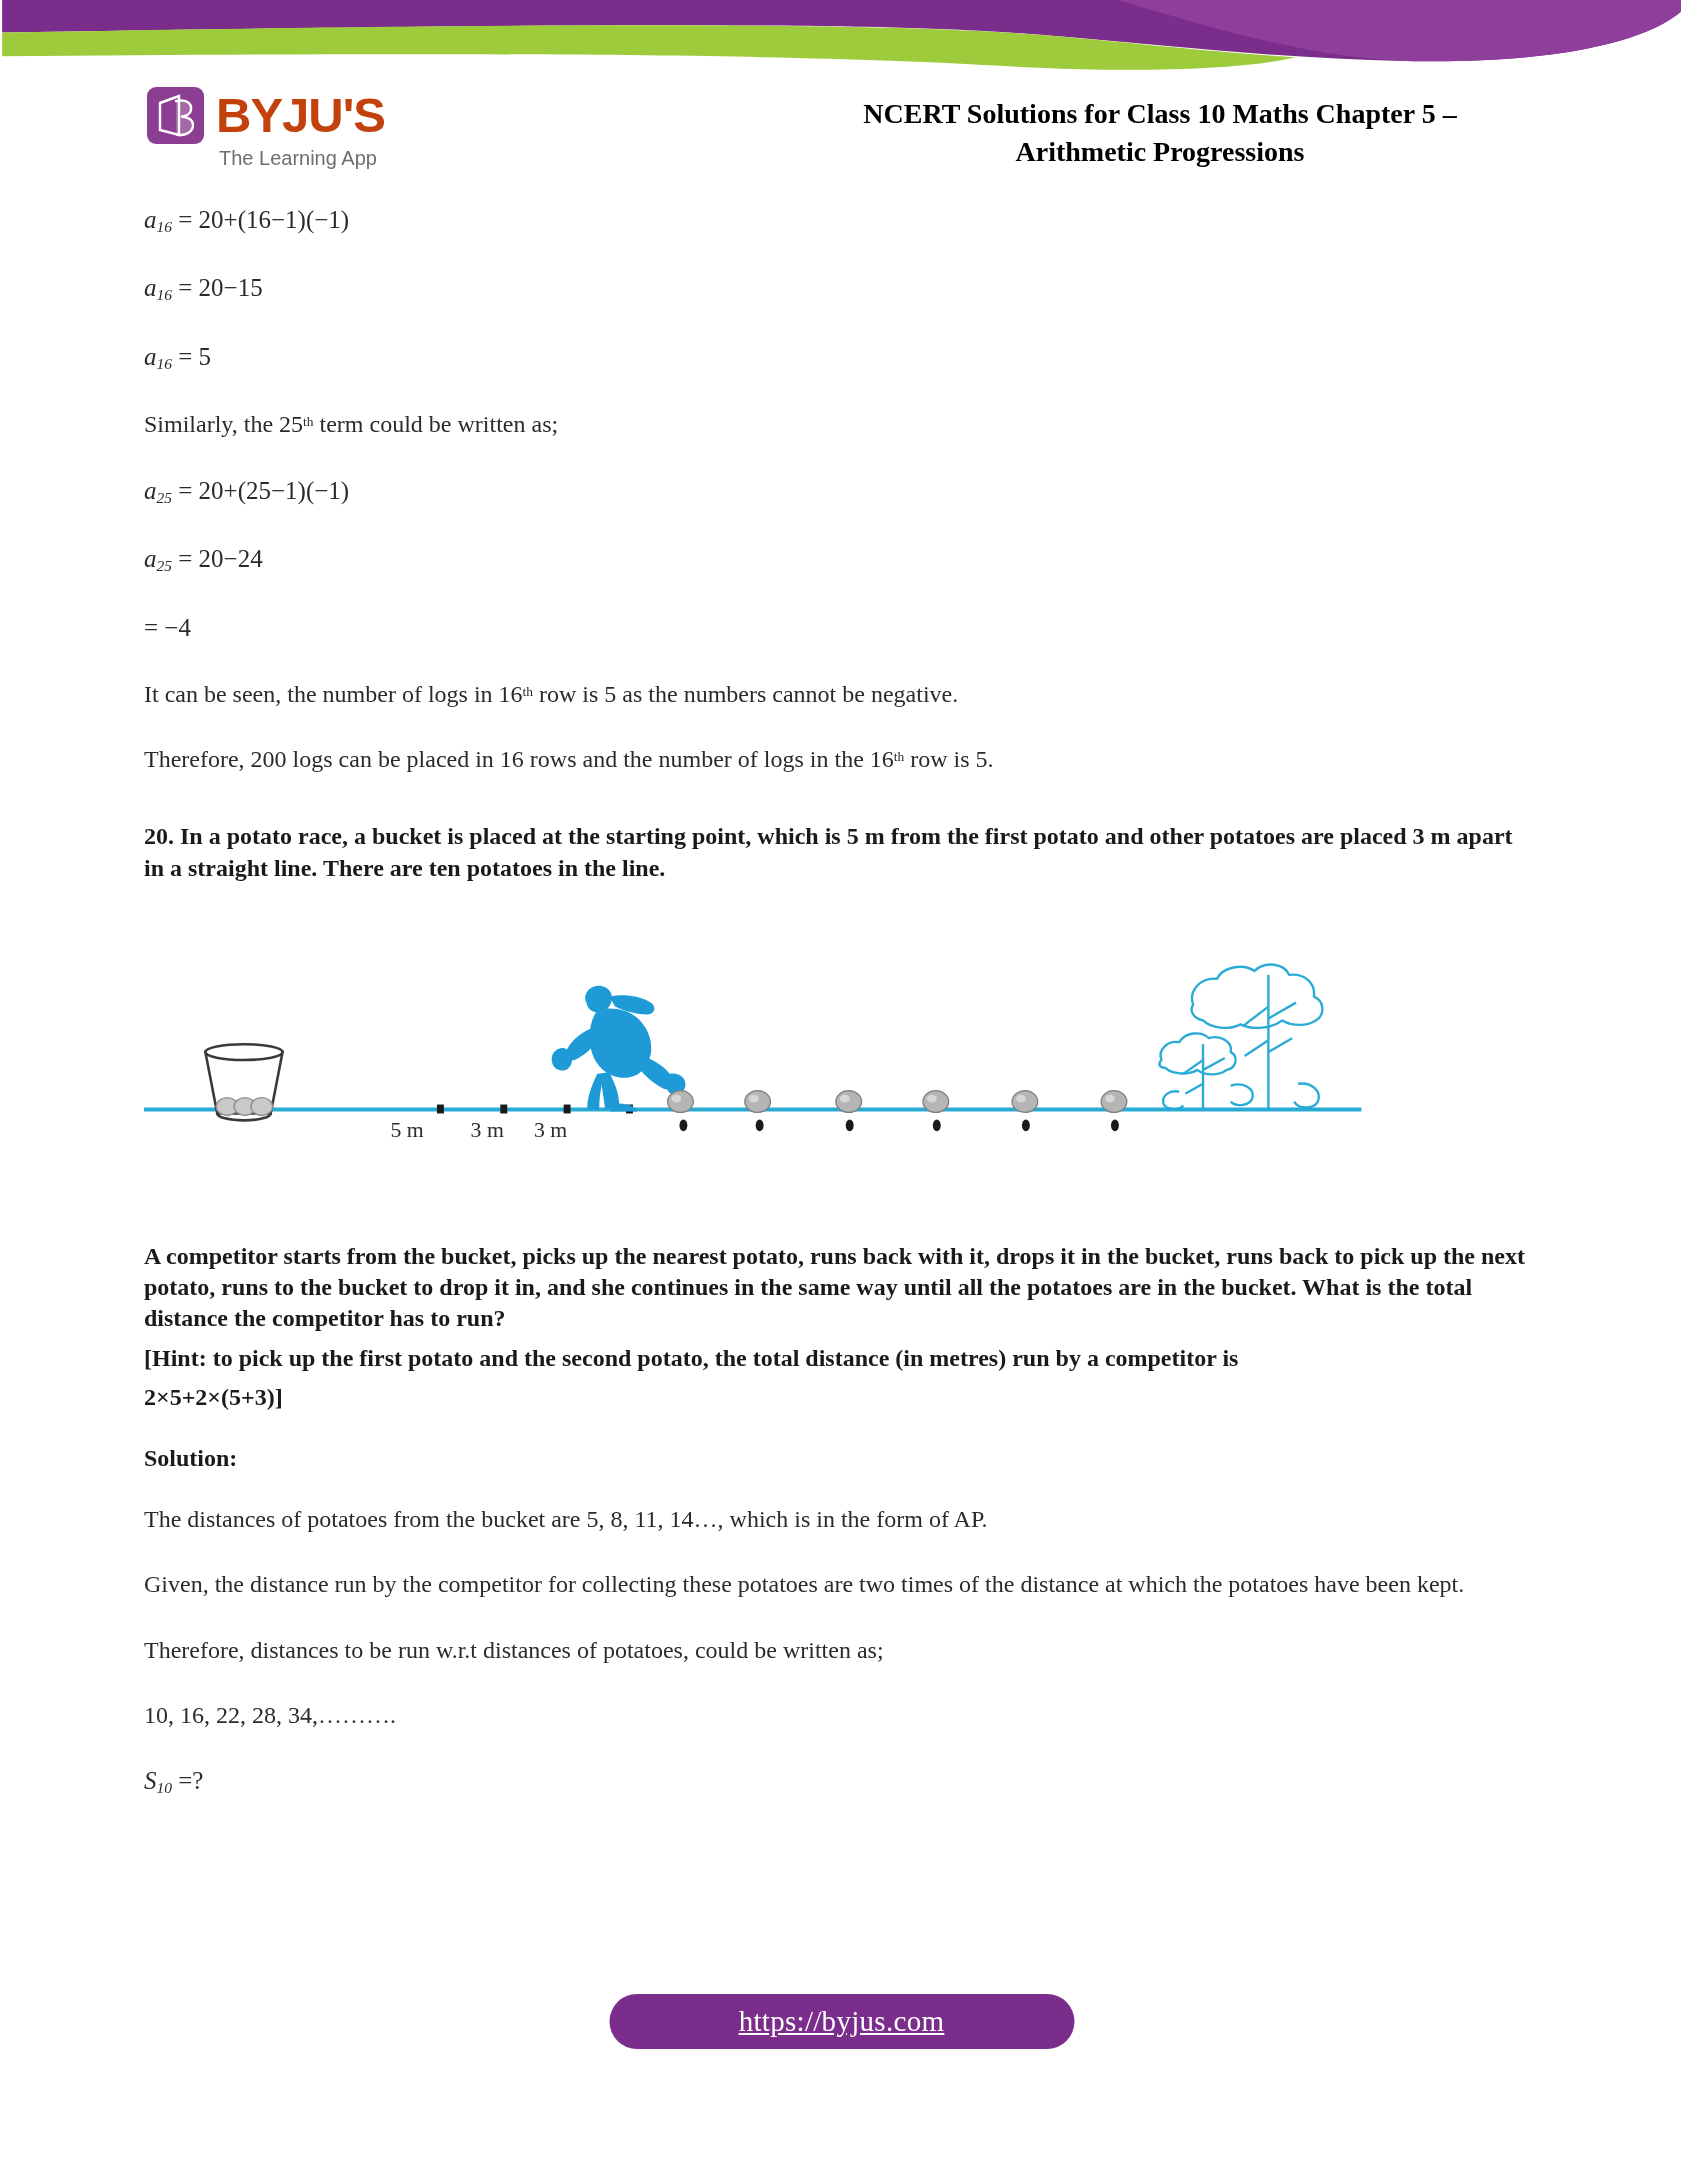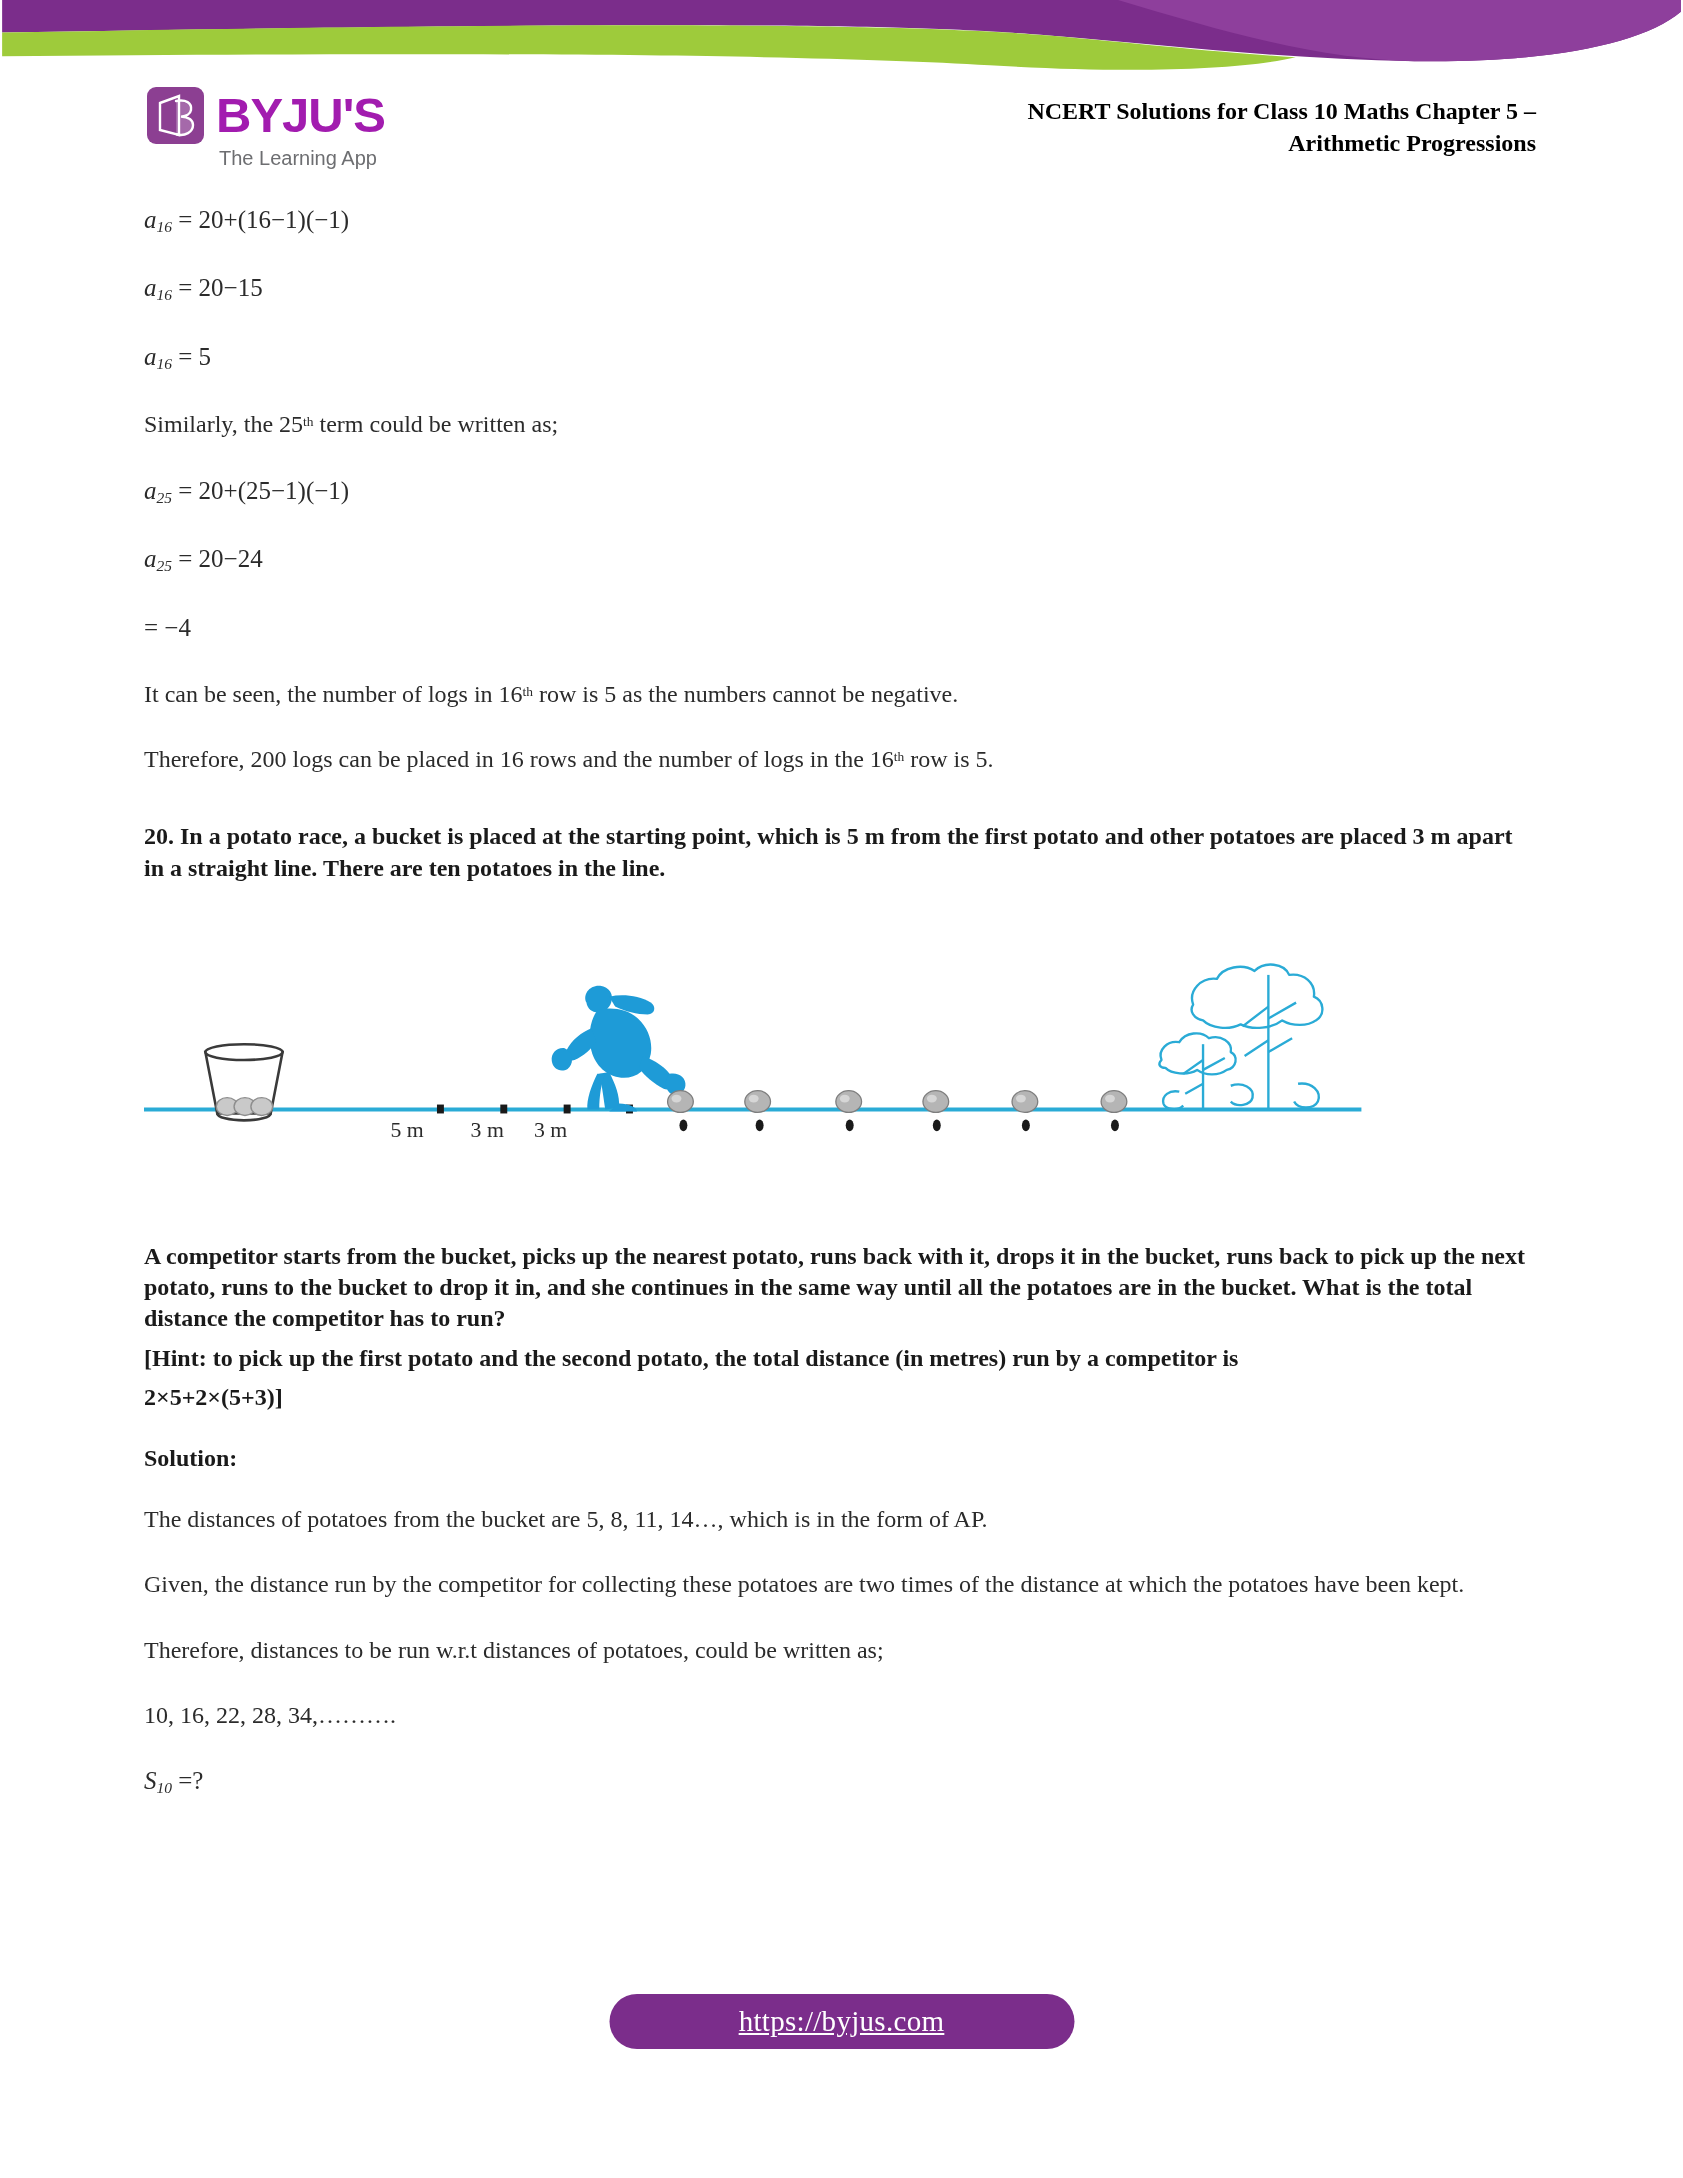--- a/index.html
+++ b/index.html
@@ -52,42 +52,42 @@
     top: 7px;
     width: 38px;
     height: 44px;
   }
   .logo-word {
     margin-left: 12px;
     font-family: "Liberation Sans", "DejaVu Sans", sans-serif;
     font-weight: bold;
     font-size: 49px;
     letter-spacing: -1px;
-    color: #a21caf;
+    color: #c2410c;
     line-height: 1;
   }
   .logo-tagline {
     margin-top: 4px;
     margin-left: 72px;
     font-family: "Liberation Sans", "DejaVu Sans", sans-serif;
     font-size: 20px;
     color: #6d6e71;
     line-height: 1;
   }
 
   
   .page-title {
     position: absolute;
     top: 95px;
     right: 147px;
     width: 752px;
-    text-align: right;
+    text-align: center;
     font-family: "Liberation Serif", "DejaVu Serif", serif;
     font-weight: bold;
-    font-size: 24px;
+    font-size: 28px;
     line-height: 1.35;
     color: #000000;
   }
 
   
   .content {
     position: absolute;
     top: 204px;
     left: 144px;
     width: 1401px;

